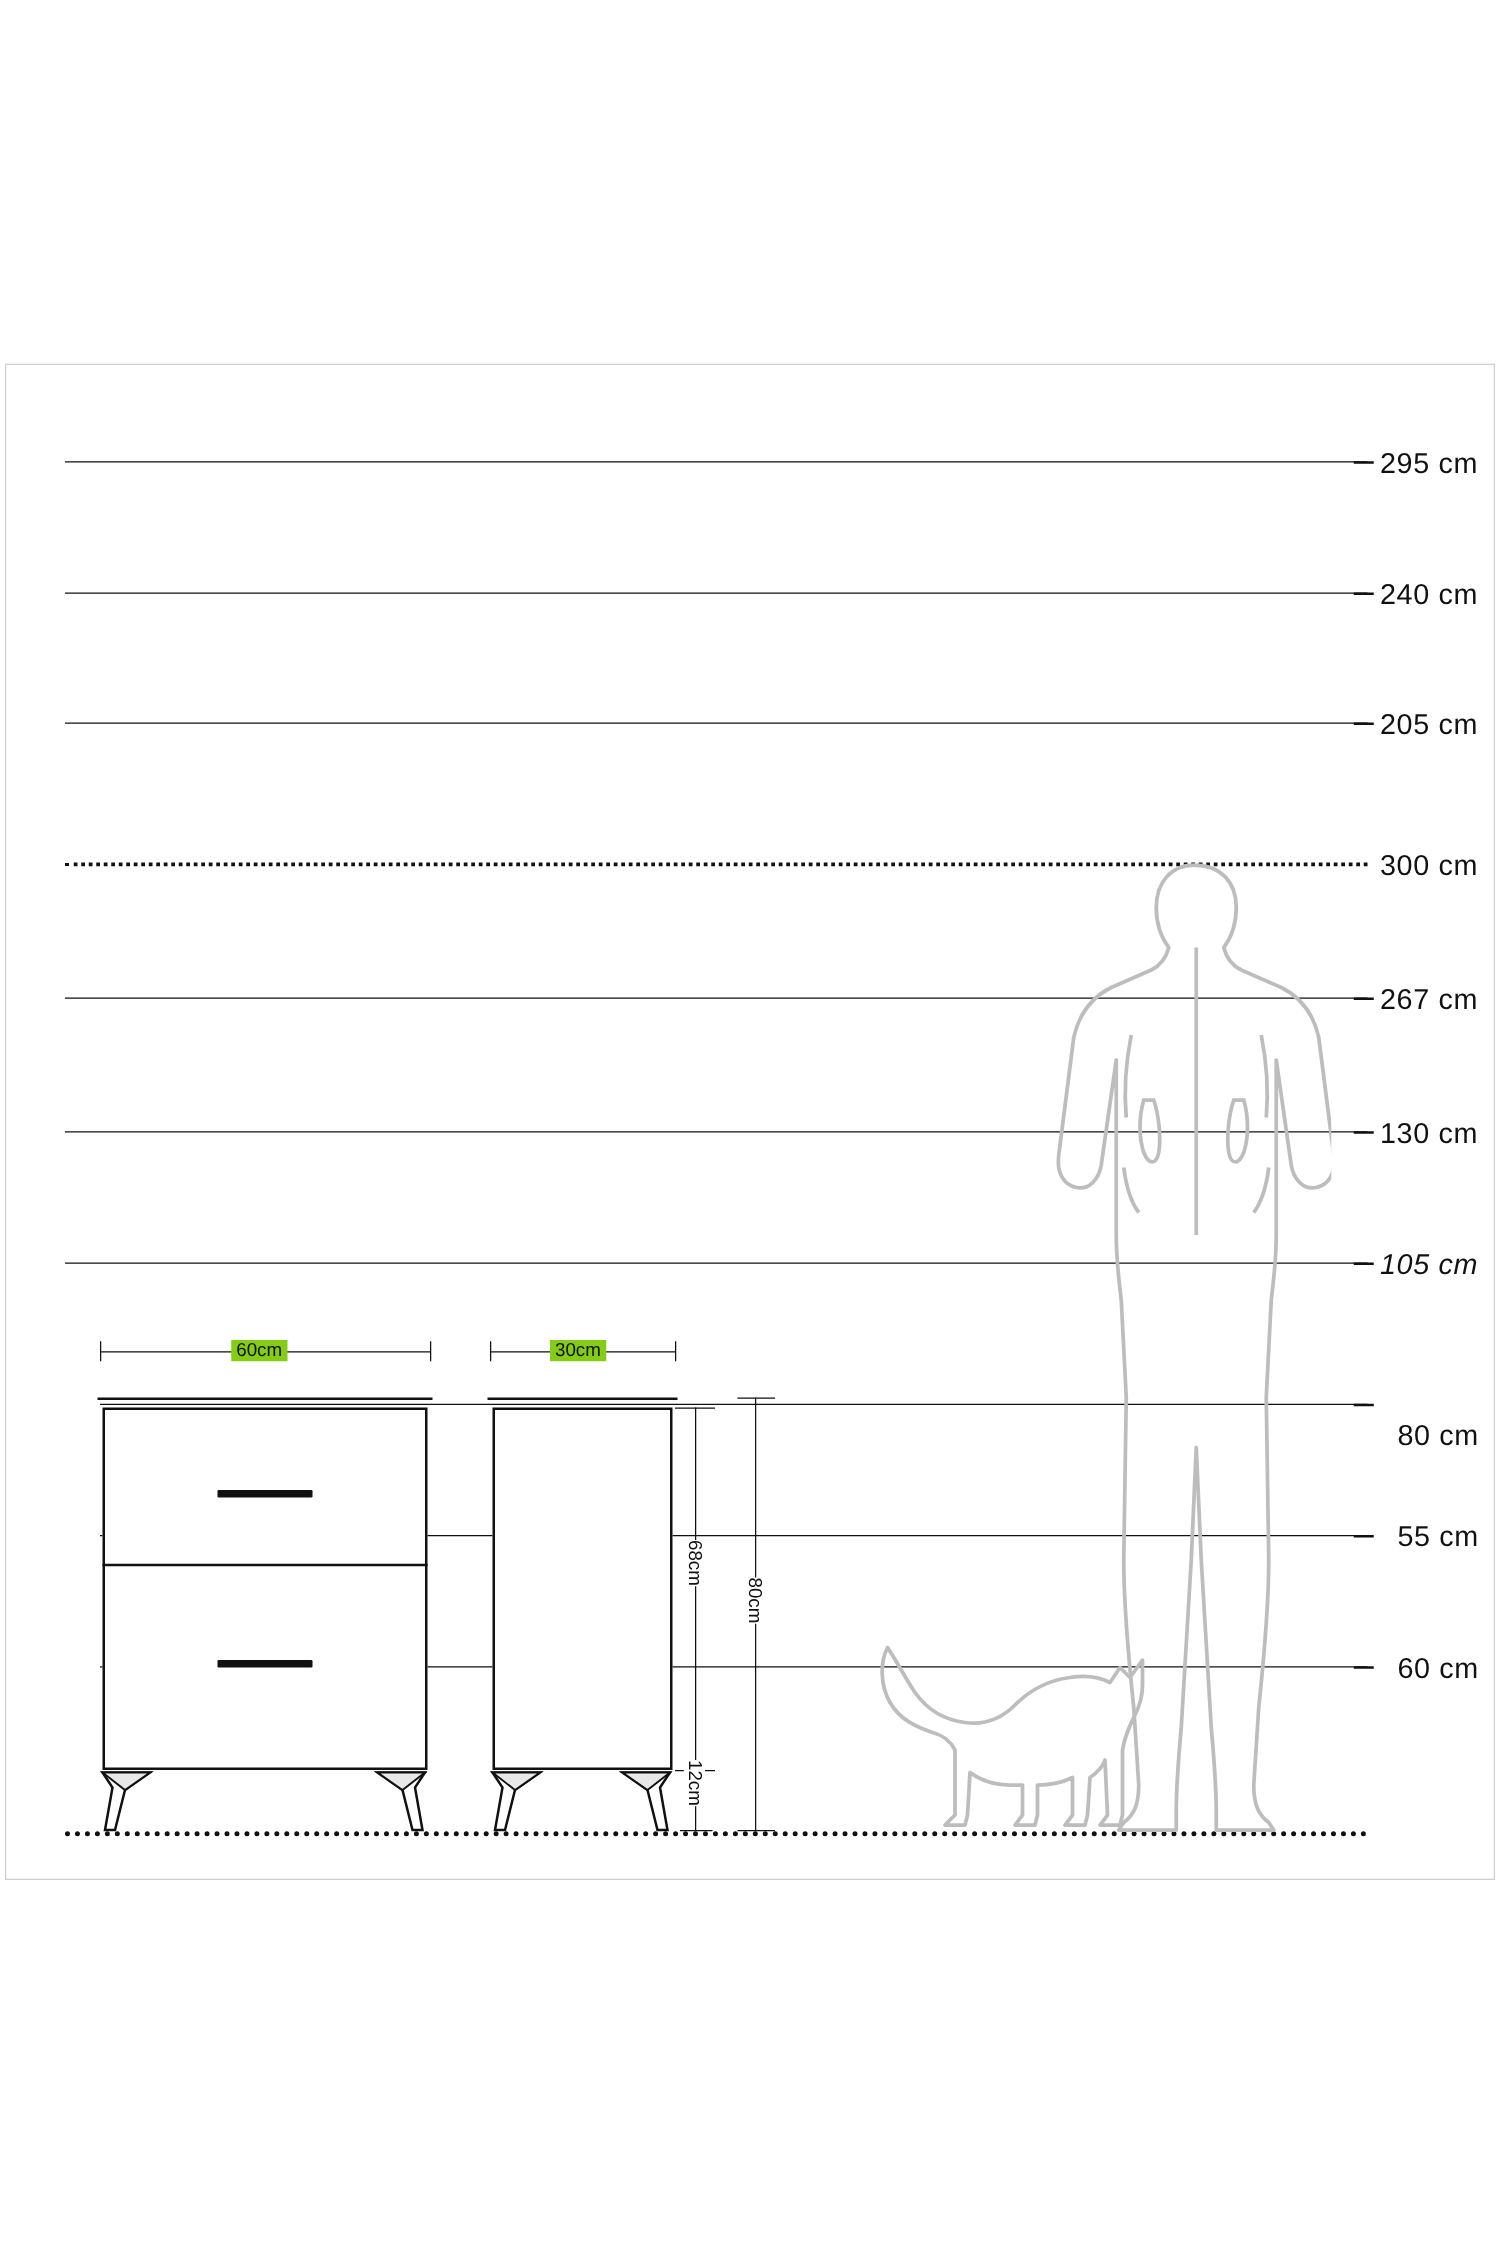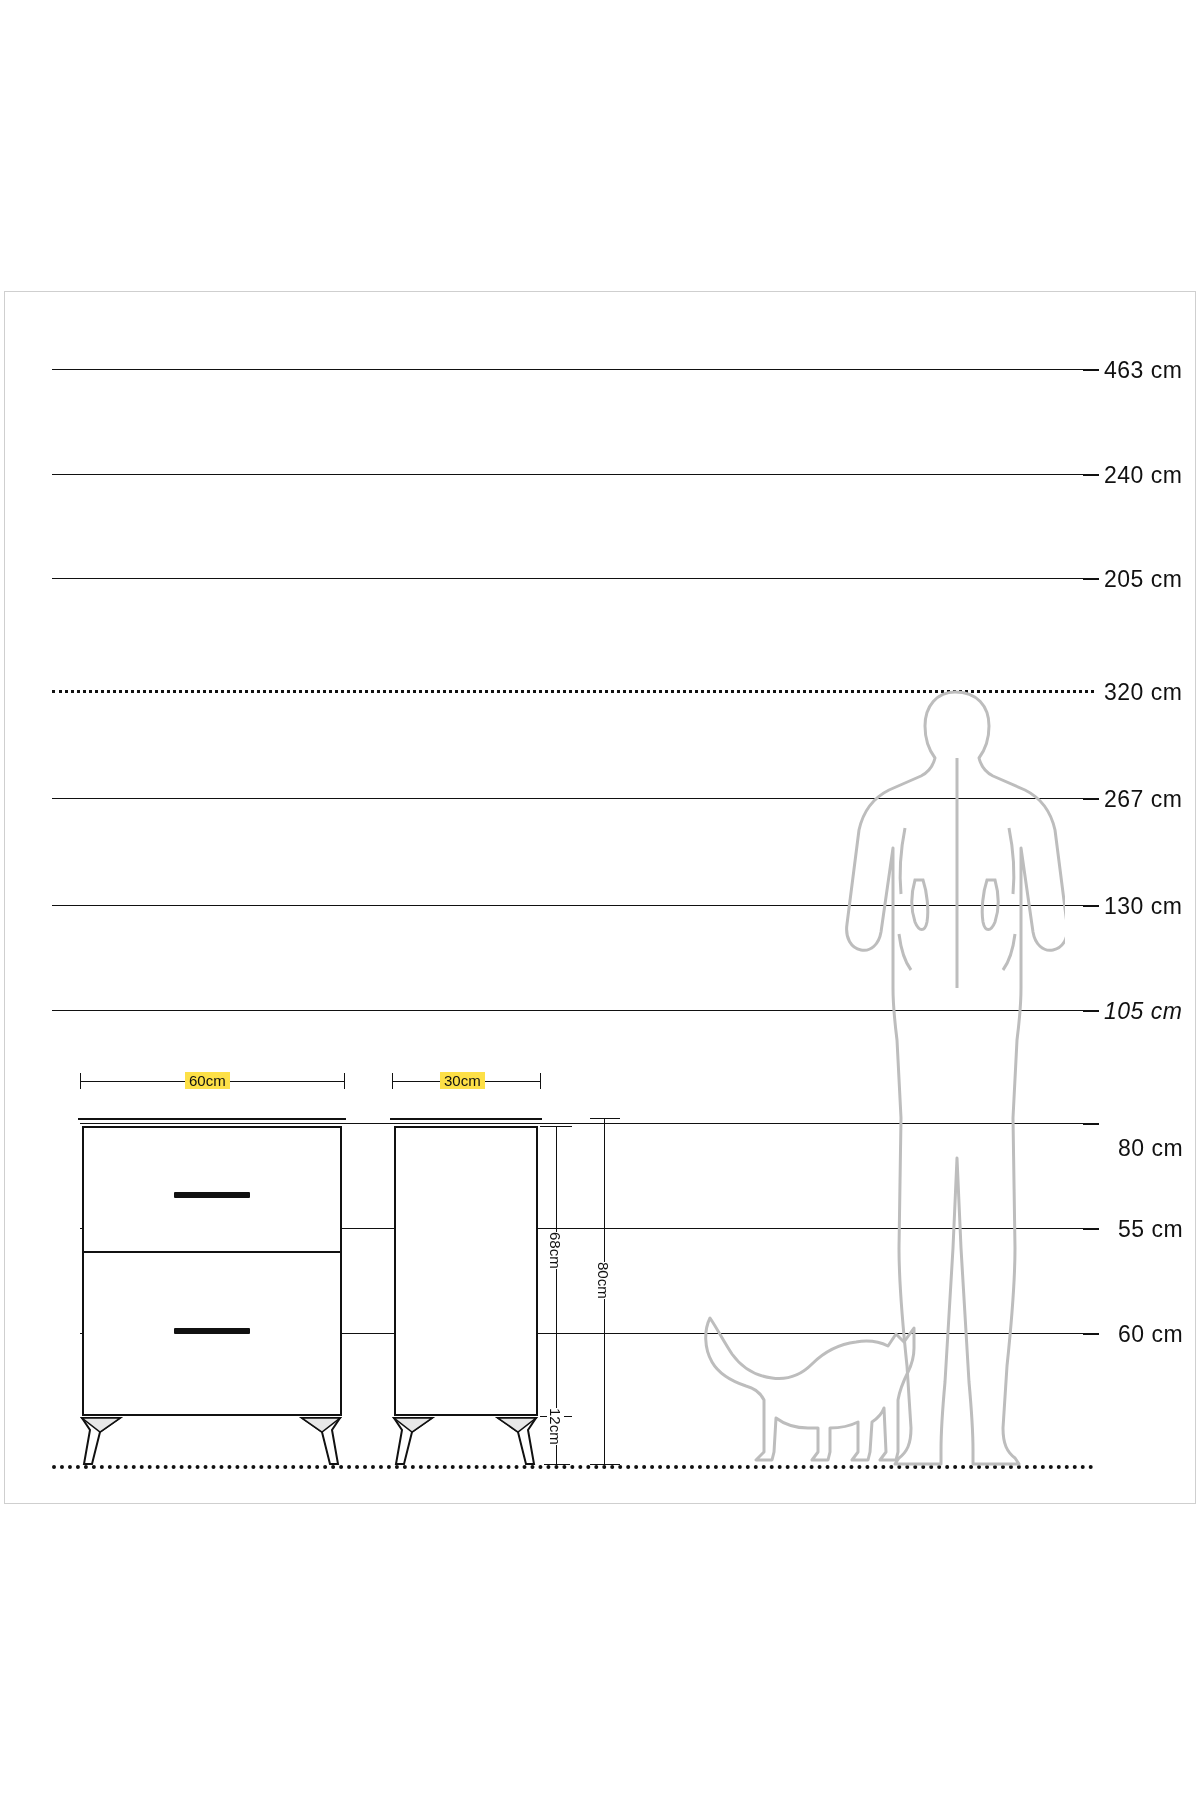--- a/index.html
+++ b/index.html
@@ -70,21 +70,21 @@
   }
   .dim-cap {
     position: absolute;
     width: 0;
     border-left: 1px solid #111111;
   }
   .dim-label {
     position: absolute;
     font-size: 15px;
     color: #111111;
-    background: #fde047;
+    background: #84cc16;
     padding: 0 4px;
     white-space: nowrap;
   }
   .dim-label-v {
     position: absolute;
     font-size: 15px;
     color: #111111;
     background: #ffffff;
     white-space: nowrap;
     transform-origin: left top;
@@ -137,32 +137,32 @@
 </style>
 </head>
 <body>
 
 <div id="scale-diagram">
 
   <div class="frame-border"></div>
 
   <div class="rule" style="left:52px; top:369px; width:1042px;"></div>
   <div class="rule-tick" style="left:1083px; top:369px;"></div>
-  <div class="rule-label" style="left:1104px; top:357px;">463 cm</div>
+  <div class="rule-label" style="left:1104px; top:357px;">295 cm</div>
 
   <div class="rule" style="left:52px; top:474px; width:1042px;"></div>
   <div class="rule-tick" style="left:1083px; top:474px;"></div>
   <div class="rule-label" style="left:1104px; top:462px;text-align:right;">240 cm</div>
 
   <div class="rule" style="left:52px; top:578px; width:1042px;"></div>
   <div class="rule-tick" style="left:1083px; top:578px;"></div>
   <div class="rule-label" style="left:1104px; top:566px;">205 cm</div>
 
   <div class="rule-dotted" style="left:52px; top:690px; width:1042px;"></div>
-  <div class="rule-label" style="left:1104px; top:679px;">320 cm</div>
+  <div class="rule-label" style="left:1104px; top:679px;">300 cm</div>
 
   <div class="rule" style="left:52px; top:798px; width:1042px;"></div>
   <div class="rule-tick" style="left:1083px; top:798px;"></div>
   <div class="rule-label" style="left:1104px; top:786px;">267 cm</div>
 
   <div class="rule" style="left:52px; top:905px; width:1042px;"></div>
   <div class="rule-tick" style="left:1083px; top:905px;"></div>
   <div class="rule-label" style="left:1104px; top:893px;">130 cm</div>
 
   <div class="rule" style="left:52px; top:1010px; width:1042px;"></div>

